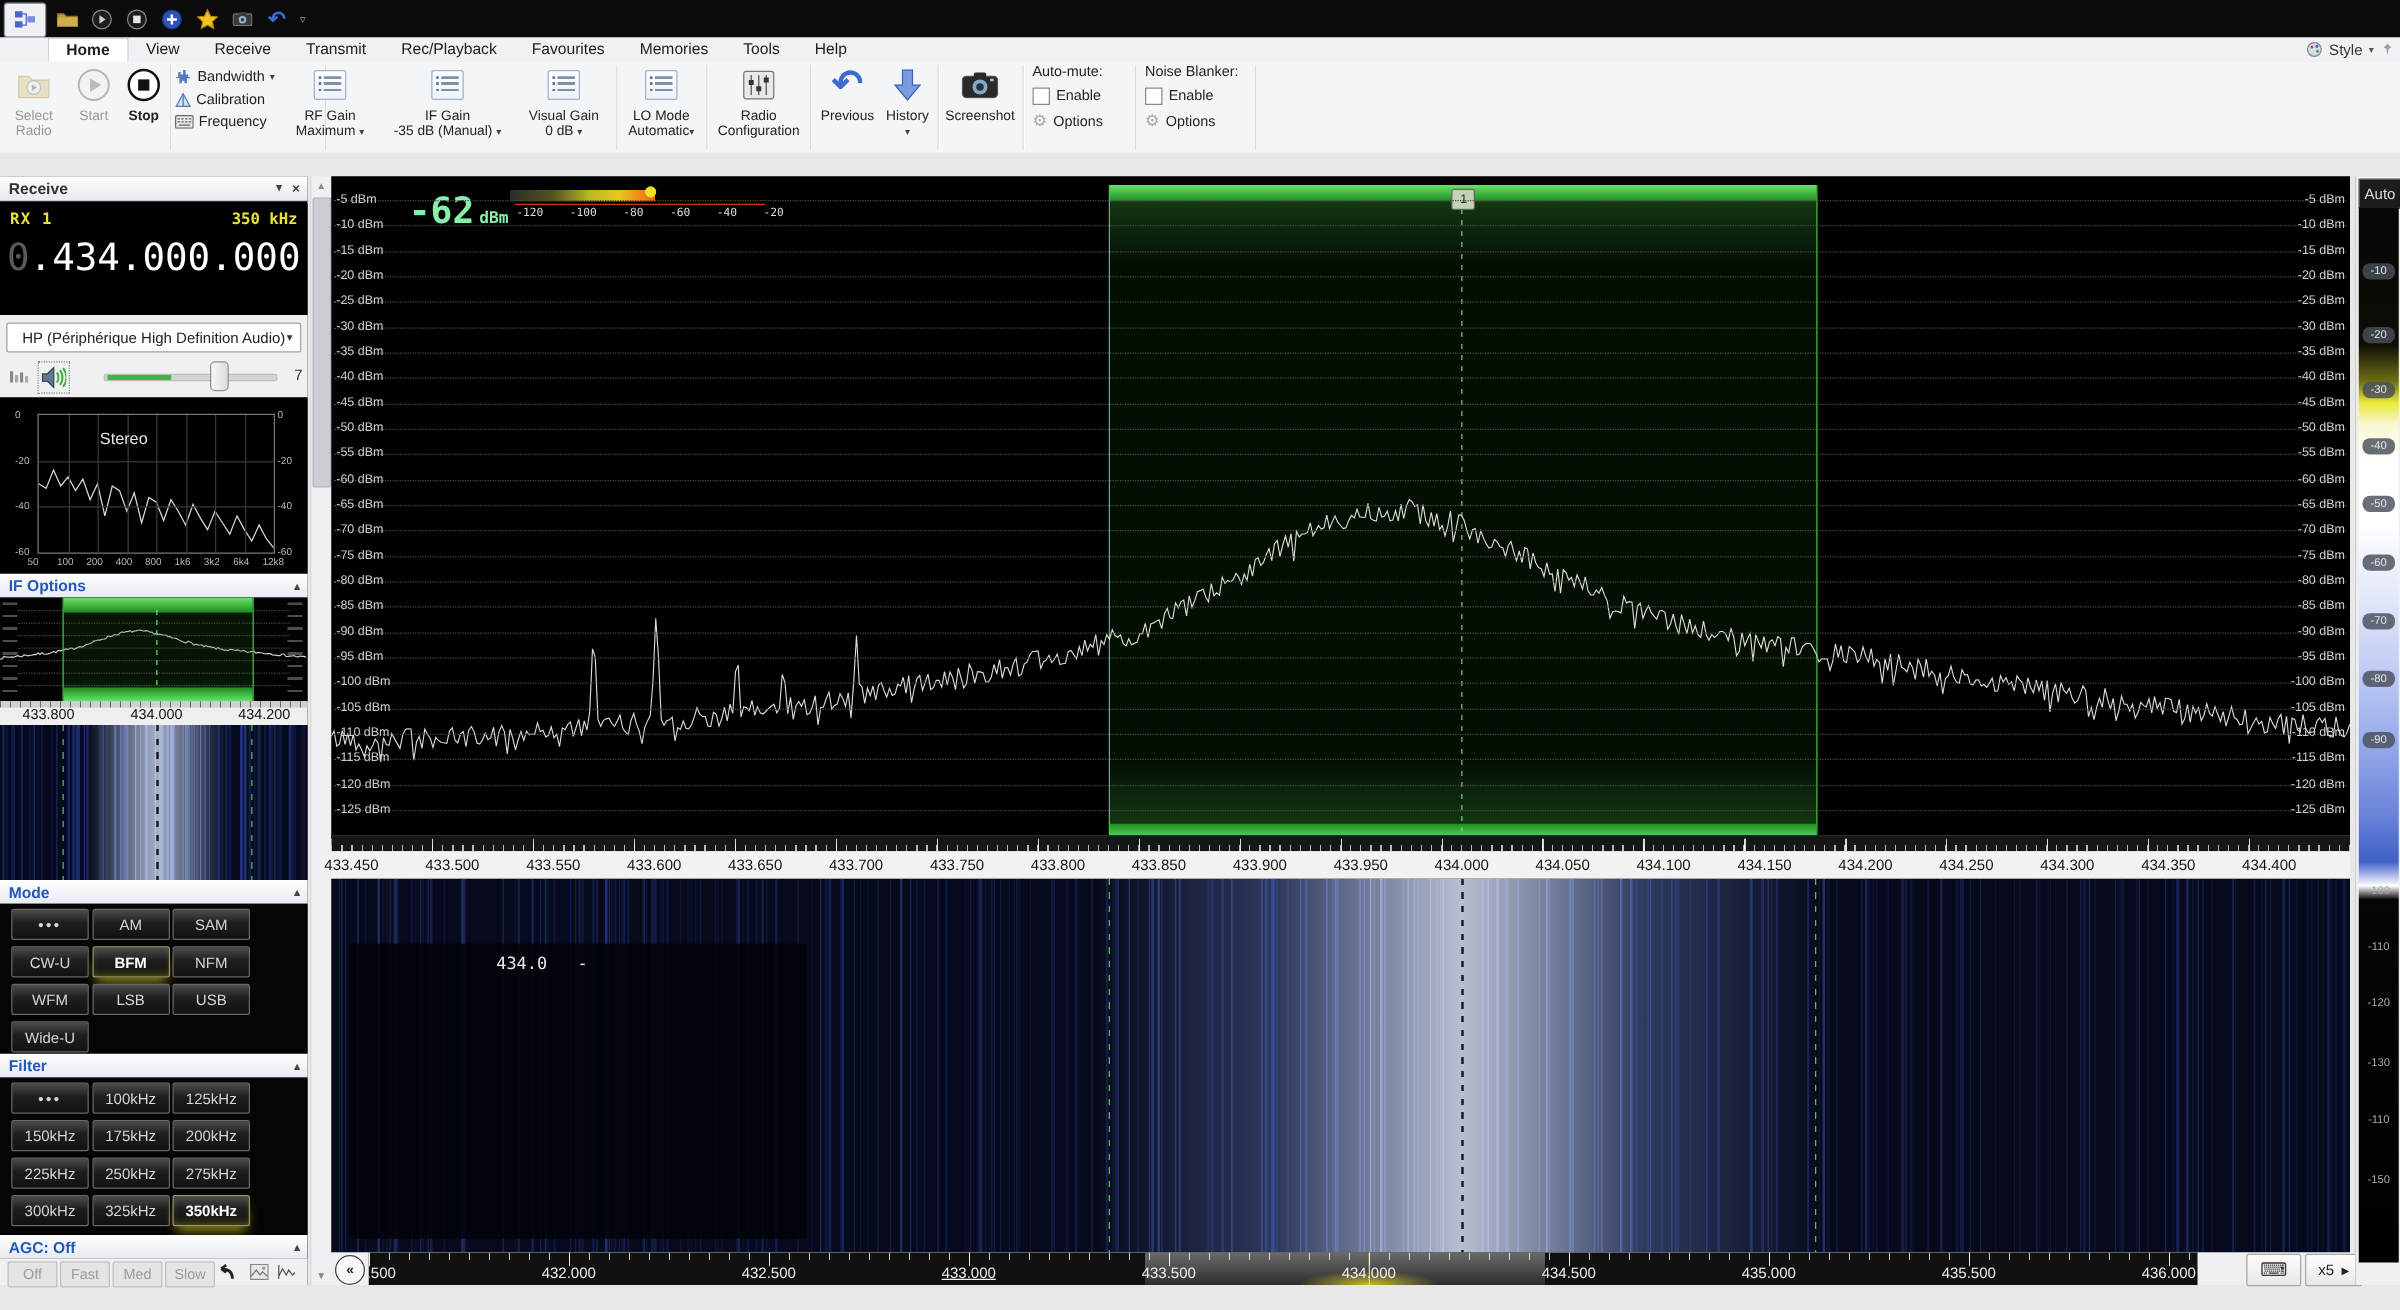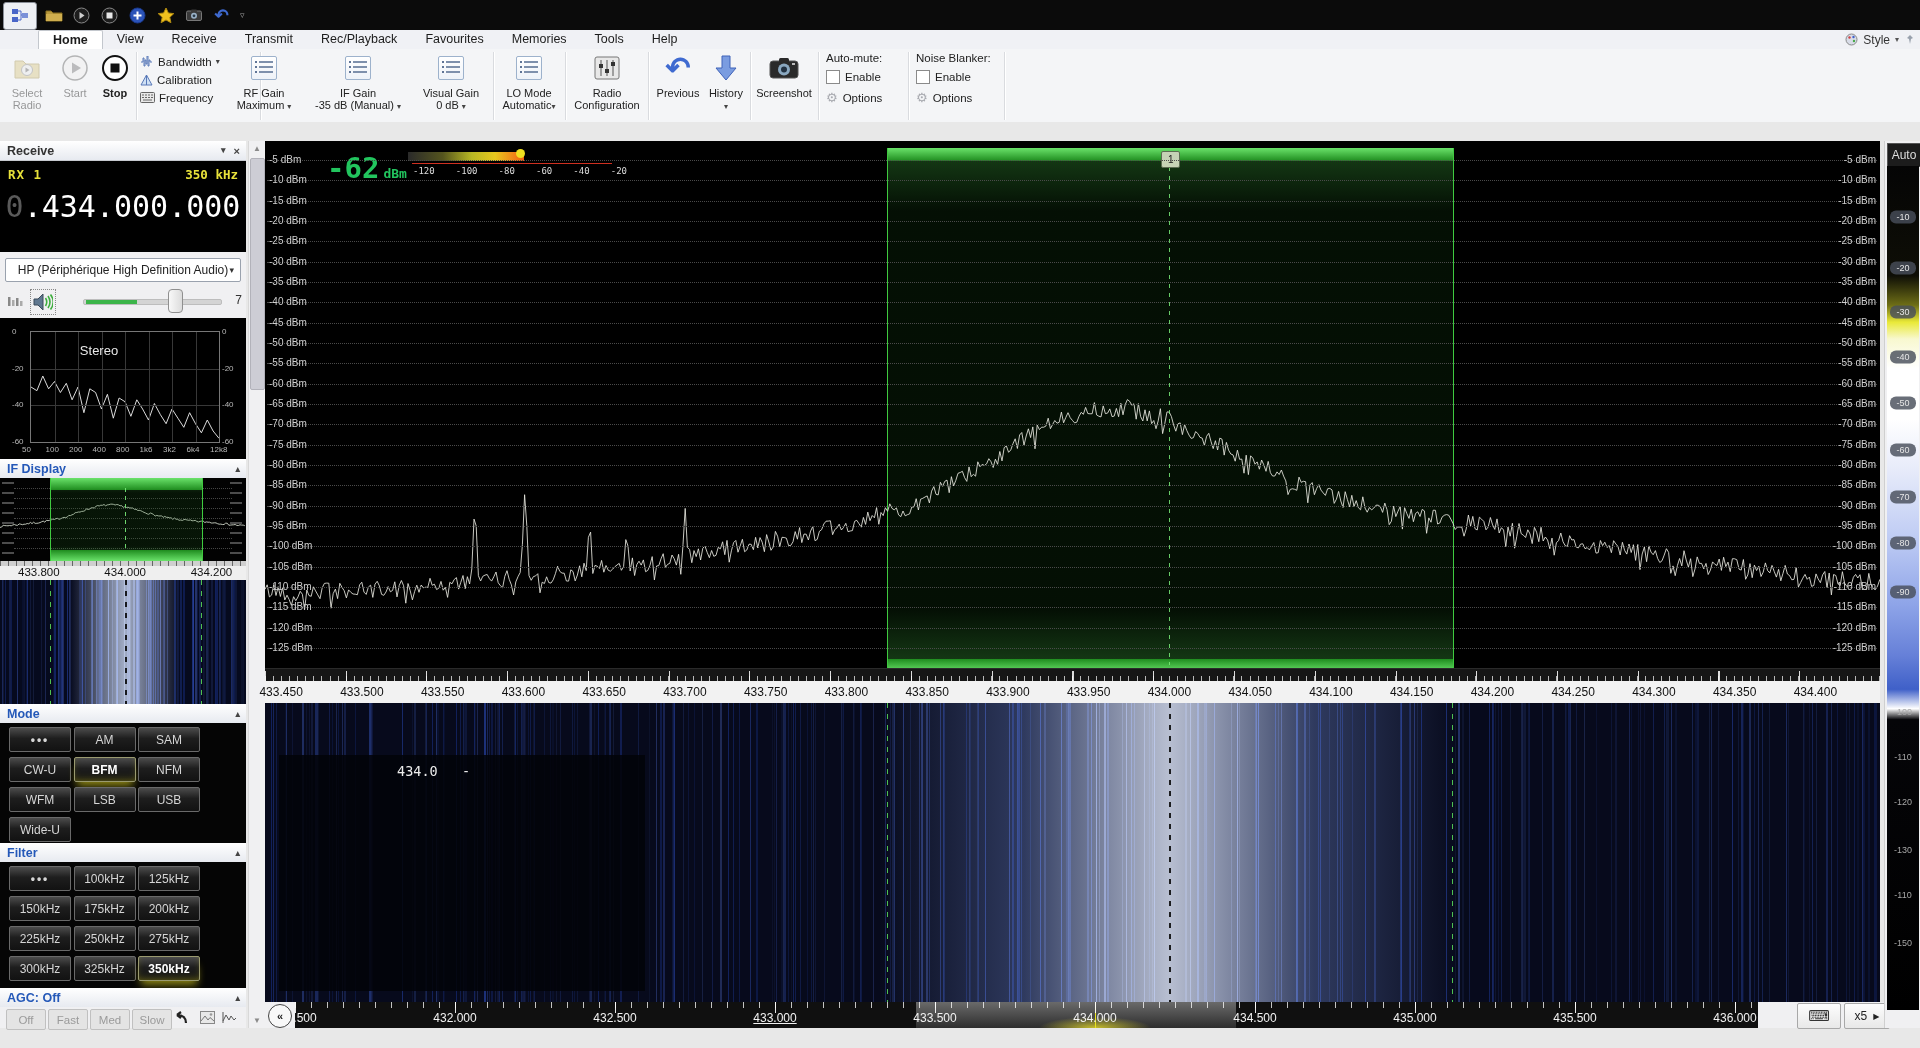--- a/index.html
+++ b/index.html
@@ -90,21 +90,21 @@
   .dbl{position:absolute;font-size:10px;color:#cfcfcf;}
   .grid{position:absolute;left:2px;width:1610px;height:0;border-top:1px dotted #4a4a4a;}
   #selection{position:absolute;top:7px;height:524px;background:
      linear-gradient(180deg,rgba(70,190,70,.34),rgba(25,95,25,.16) 12%,rgba(25,95,25,.16) 88%,rgba(70,190,70,.34));
      border-left:1px solid #3fca3f;border-right:1px solid #3fca3f;}
   .selcap{position:absolute;left:0;right:0;height:13px;background:linear-gradient(180deg,#6ae26a,#1f8c1f);}
   .selcap.b{background:linear-gradient(0deg,#6ae26a,#1f8c1f);}
   #centerline{position:absolute;top:26px;height:498px;width:1px;background:
      repeating-linear-gradient(180deg,rgba(120,235,120,.85) 0 4px,transparent 4px 9px);}
   #marker1{position:absolute;top:10px;width:17px;height:15px;background:#c6d2b6;border:1px solid #5c6c52;border-radius:2px;color:#1a1a1a;font-size:10px;text-align:center;line-height:15px;}
-  #readout{position:absolute;left:62px;top:10px;color:#22c55e;}
+  #readout{position:absolute;left:62px;top:10px;color:#86efac;}
   #rdval{font-size:29px;font-weight:bold;}
   #rdunit{font-size:13px;font-weight:bold;margin-left:4px;}
   #legendbar{position:absolute;left:143px;top:11px;width:116px;height:9px;background:
      linear-gradient(90deg,#2a2a2a,#55551e 30%,#b8b824 55%,#e8c81e 75%,#f08018 92%,#f06010);}
   #legenddot{position:absolute;left:251px;top:8px;width:9px;height:9px;border-radius:50%;background:#f0e020;}
   #legendline{position:absolute;left:147px;top:22px;width:200px;height:1px;background:#cf3020;}
   #legendticks{position:absolute;left:148px;top:25px;width:214px;display:flex;justify-content:space-between;font-size:9px;color:#ddd;}
   #bottomticks{position:absolute;left:0;bottom:0;width:1615px;height:12px;background:#161616;border-top:1px solid #2a2a2a;}
   #bottomticks:before{content:"";position:absolute;left:0;bottom:0;width:100%;height:5px;
      background:repeating-linear-gradient(90deg,rgba(255,255,255,.7) 0 1px,transparent 1px 8.07px);}
@@ -456,21 +456,21 @@
         <div class="aslab" style="left: 12px; top: 9px;">0</div>
         <div class="aslab" style="left: 222px; top: 9px;">0</div>
         <div class="aslab" style="left: 12px; top: 45.6667px;">-20</div>
         <div class="aslab" style="left: 222px; top: 45.6667px;">-20</div>
         <div class="aslab" style="left: 12px; top: 82.3333px;">-40</div>
         <div class="aslab" style="left: 222px; top: 82.3333px;">-40</div>
         <div class="aslab" style="left: 12px; top: 119px;">-60</div>
         <div class="aslab" style="left: 222px; top: 119px;">-60</div>
       </div>
     <div class="phead" id="ifhead">
-      <span class="t">IF Display</span>
+      <span class="t">IF Options</span>
       <span class="hicons">
           <span>▴</span>
         </span>
     </div>
     <div id="ifspec">
         <div style="position: absolute; left: 14px; right: 14px; top: 10px; height: 0px; border-top: 1px dotted rgba(150, 150, 150, 0.45);"></div>
         <div style="position: absolute; left: 14px; right: 14px; top: 20px; height: 0px; border-top: 1px dotted rgba(150, 150, 150, 0.45);"></div>
         <div style="position: absolute; left: 14px; right: 14px; top: 30px; height: 0px; border-top: 1px dotted rgba(150, 150, 150, 0.45);"></div>
         <div style="position: absolute; left: 14px; right: 14px; top: 40px; height: 0px; border-top: 1px dotted rgba(150, 150, 150, 0.45);"></div>
         <div style="position: absolute; left: 14px; right: 14px; top: 50px; height: 0px; border-top: 1px dotted rgba(150, 150, 150, 0.45);"></div>

